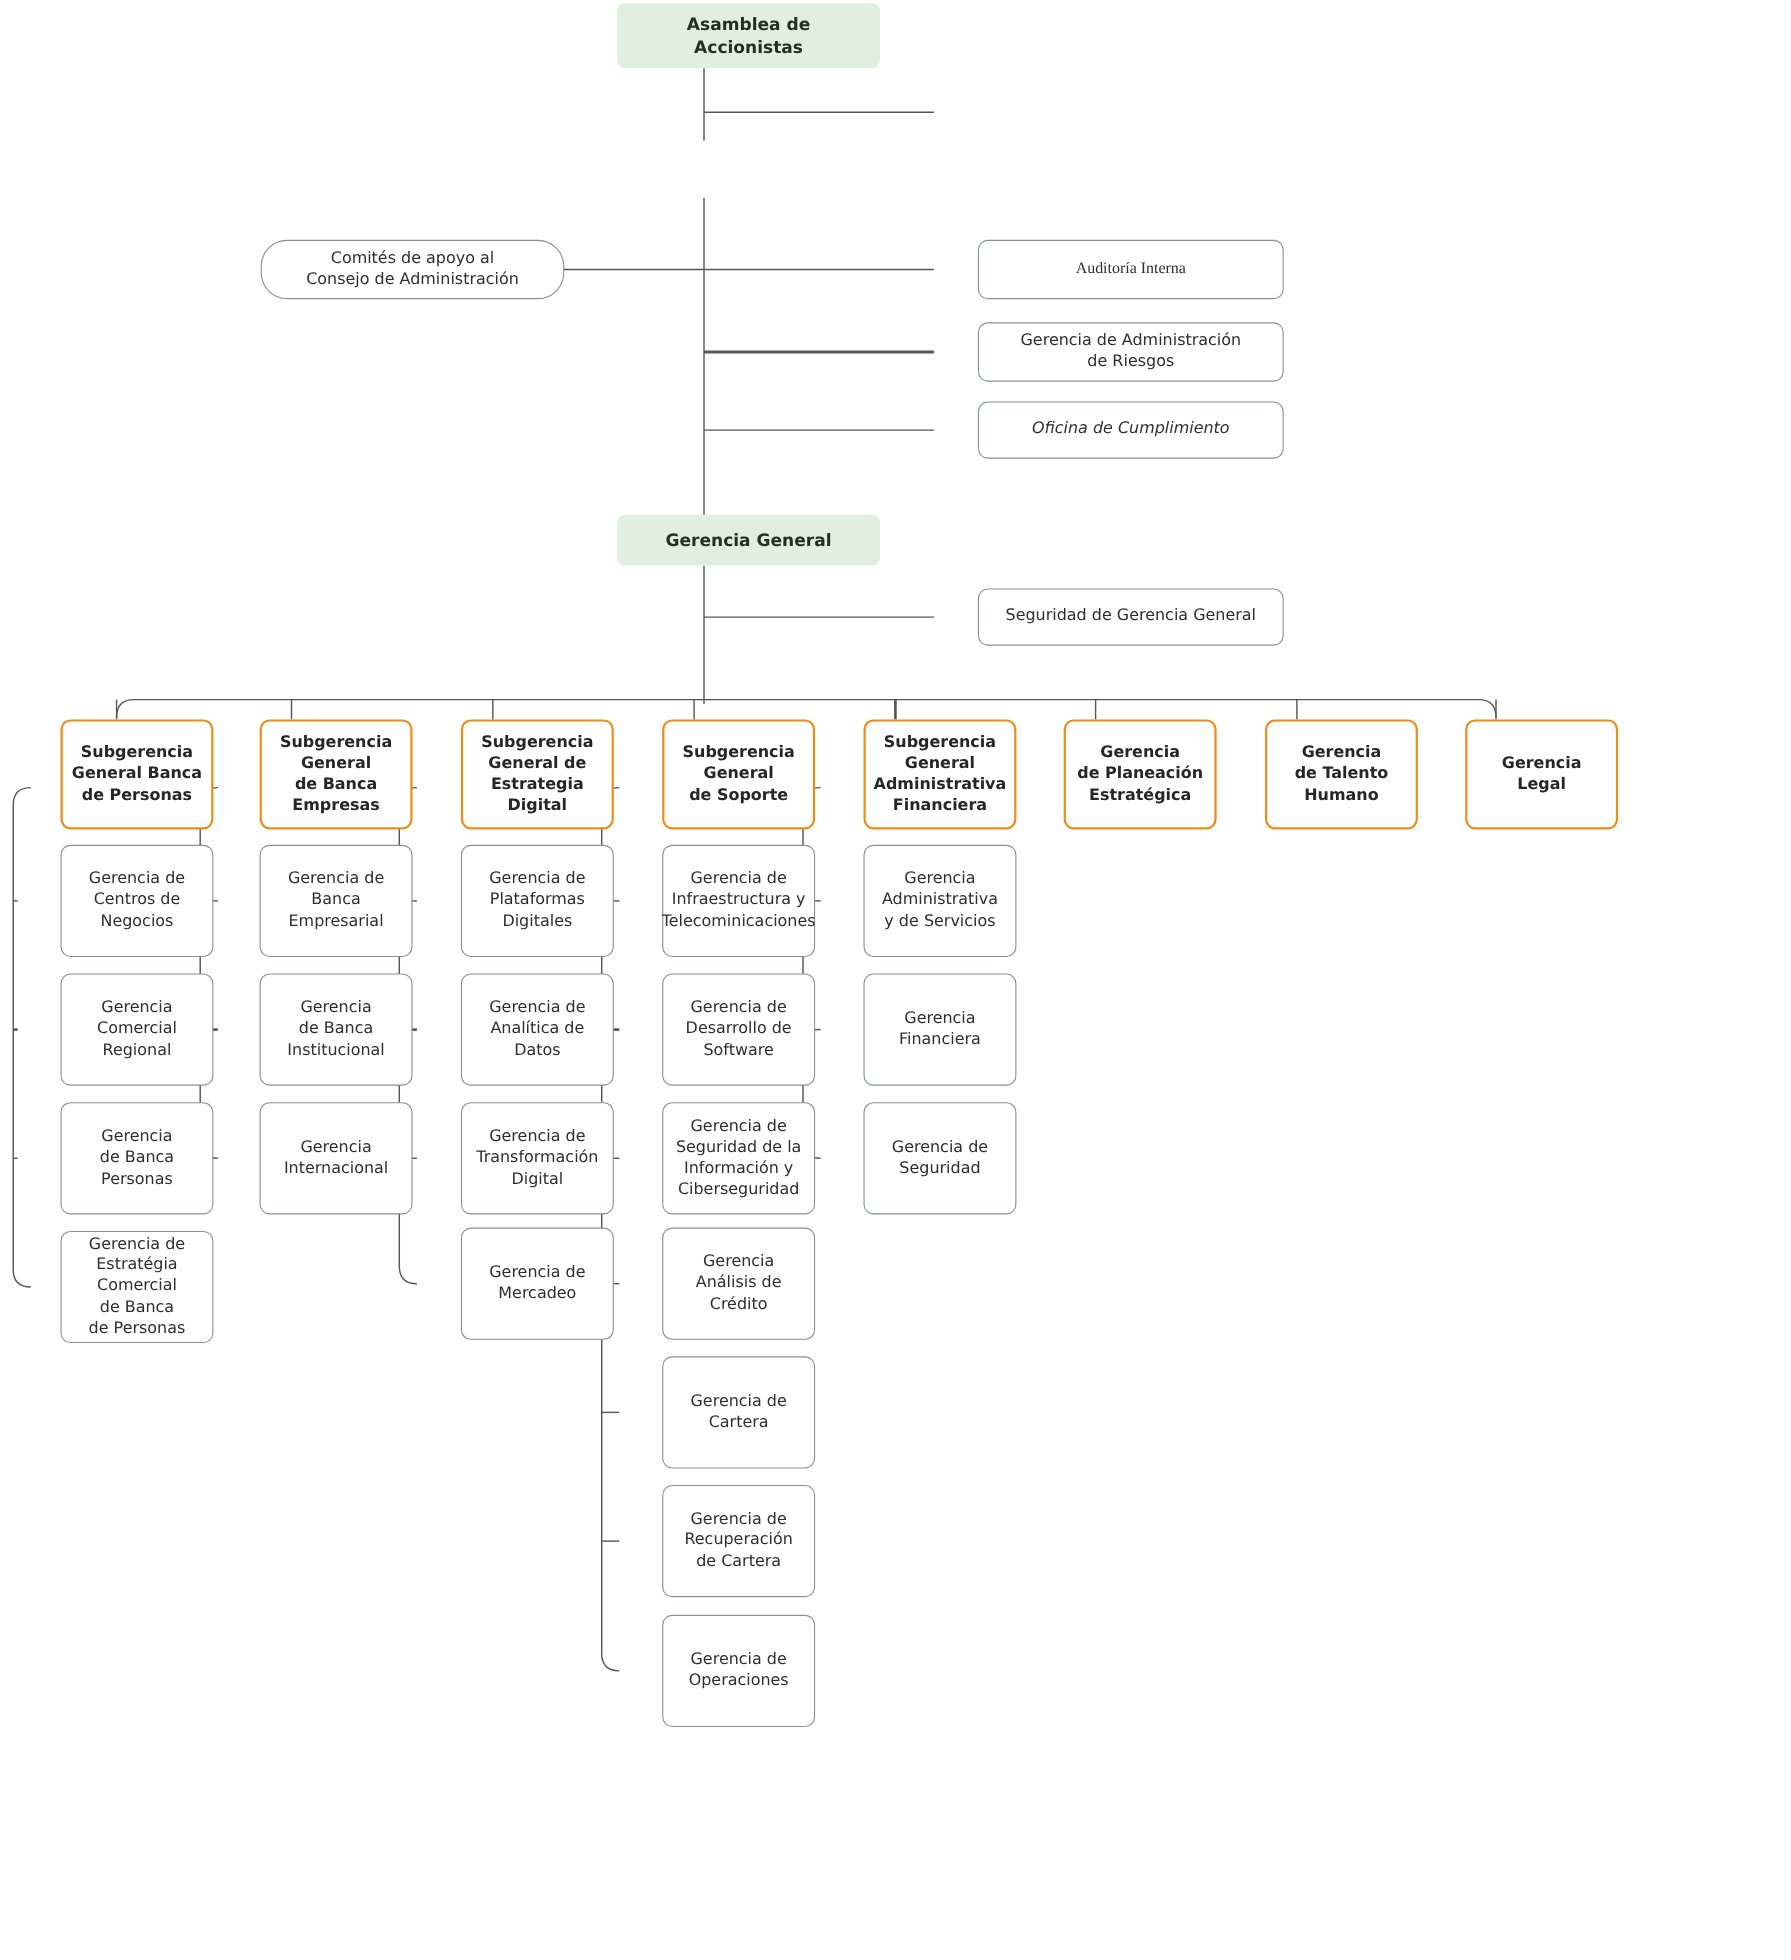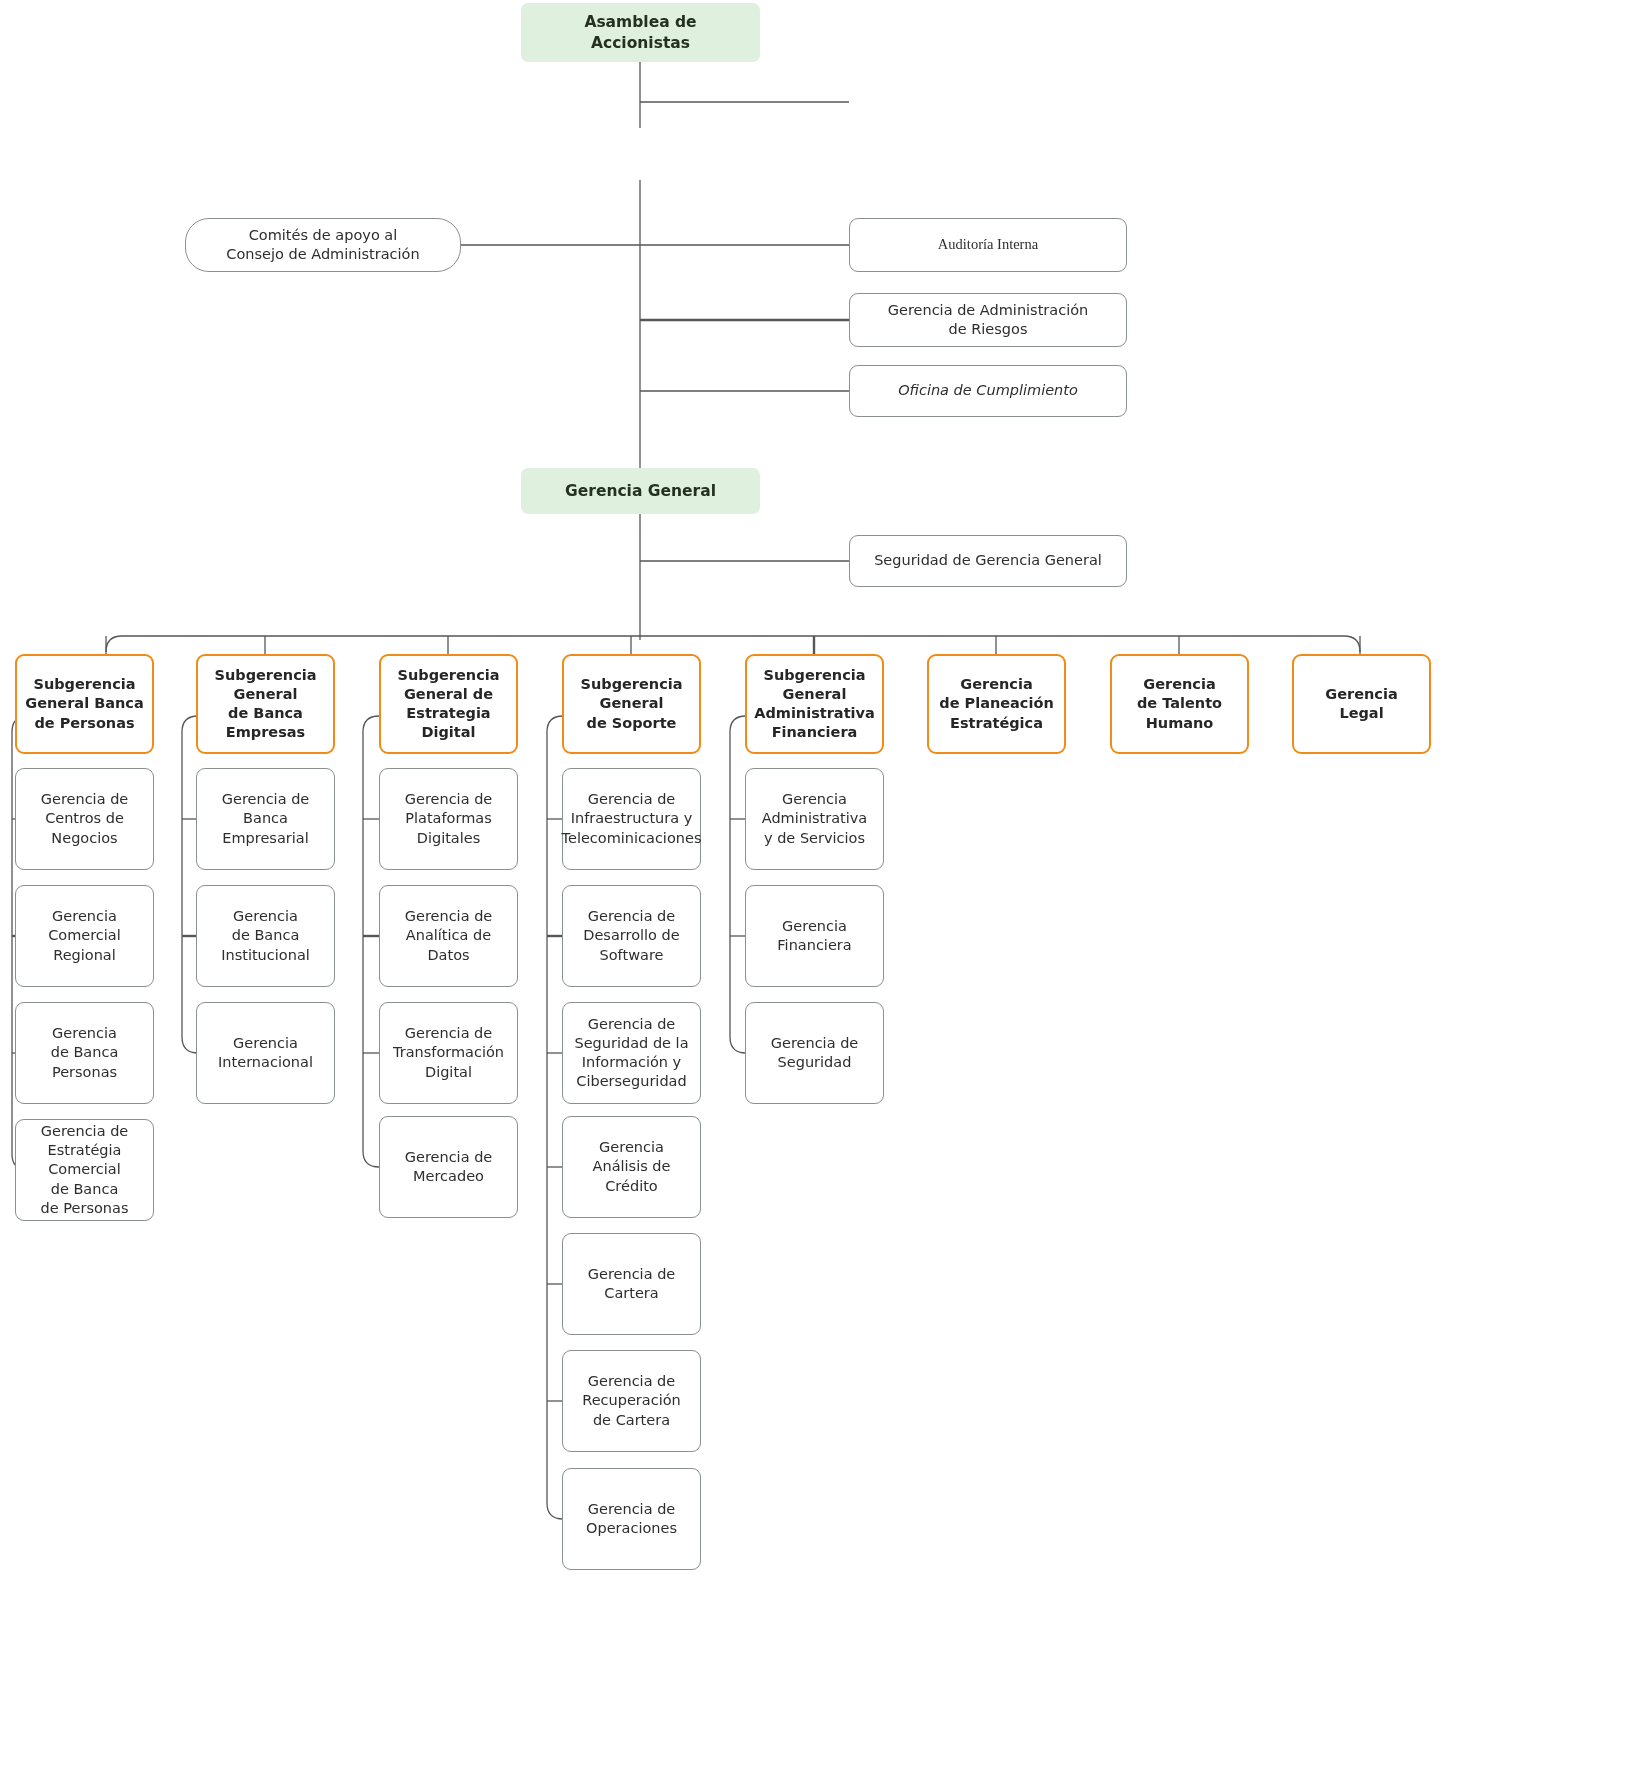--- a/index.html
+++ b/index.html
@@ -26,20 +26,21 @@
     display: flex;
     align-items: center;
     justify-content: center;
     text-align: center;
     border-radius: 9px;
     background: #ffffff;
     color: #2b2b2b;
     line-height: 1.32;
     padding: 4px 6px;
     white-space: pre-line;
+    margin-left: 40px;
   }
   .node.green {
     background: #dff0de;
     border: none;
     border-radius: 7px;
     font-weight: bold;
     font-size: 15.5px;
     color: #24311f;
   }
   .node.plain {
@@ -125,21 +126,21 @@
       <line x1="730" y1="819" x2="746" y2="819"></line>
       <line x1="730" y1="936" x2="746" y2="936"></line>
     </g>
   </svg>
 
   <div class="node green" style="left:521px; top:3px; width:239px; height:59px;">Asamblea de
 Accionistas</div>
 
 
 
-  <div class="node plain" style="left:185px; top:218px; width:276px; height:54px;border-radius:24px;">Comités de apoyo al
+  <div class="node plain" style="left:197px; top:218px; width:276px; height:54px;border-radius:24px;">Comités de apoyo al
 Consejo de Administración</div>
 
   <div class="node plain" style="left:849px; top:218px; width:278px; height:54px;font-family:Liberation Serif, serif;">Auditoría Interna</div>
 
   <div class="node plain" style="left:849px; top:293px; width:278px; height:54px;">Gerencia de Administración
 de Riesgos</div>
 
   <div class="node plain" style="left:849px; top:365px; width:278px; height:52px;font-style:italic;">Oficina de Cumplimiento</div>
 
   <div class="node green" style="left:521px; top:468px; width:239px; height:46px;">Gerencia General</div>

